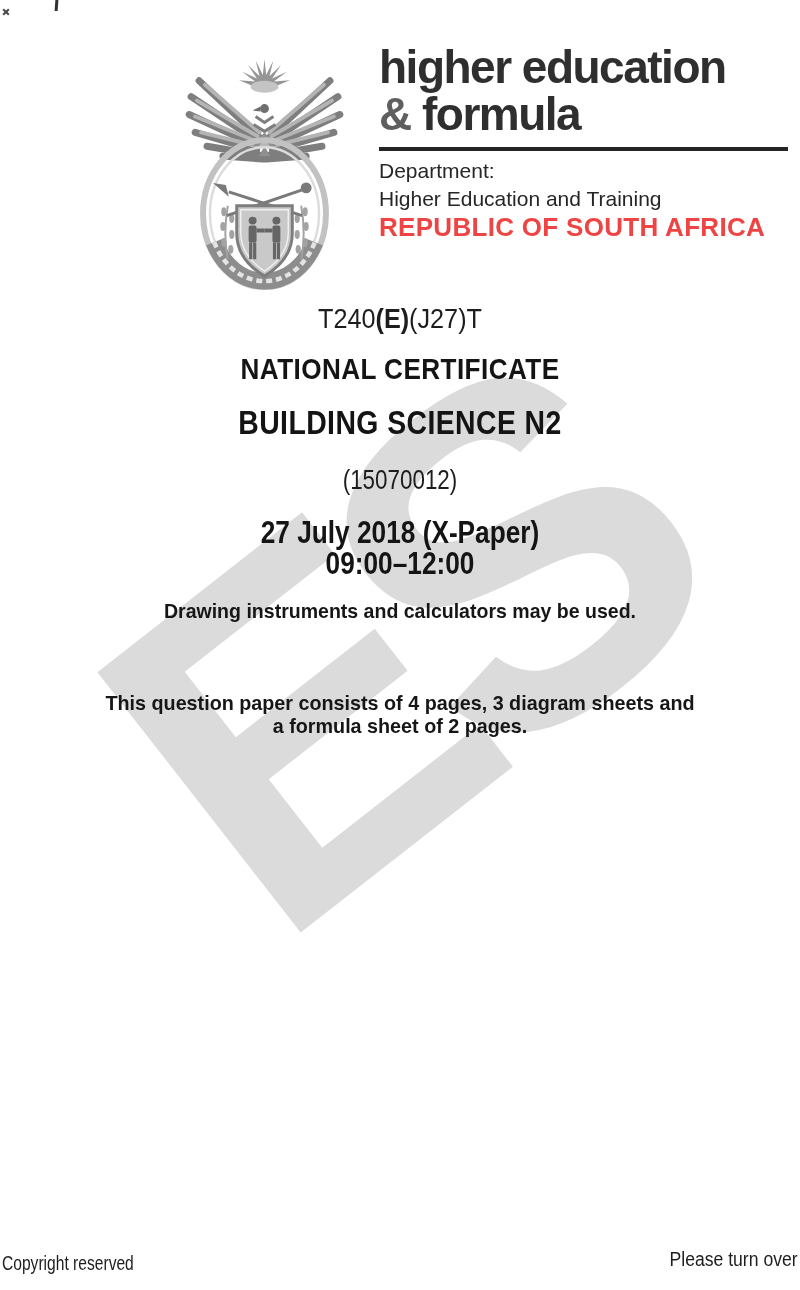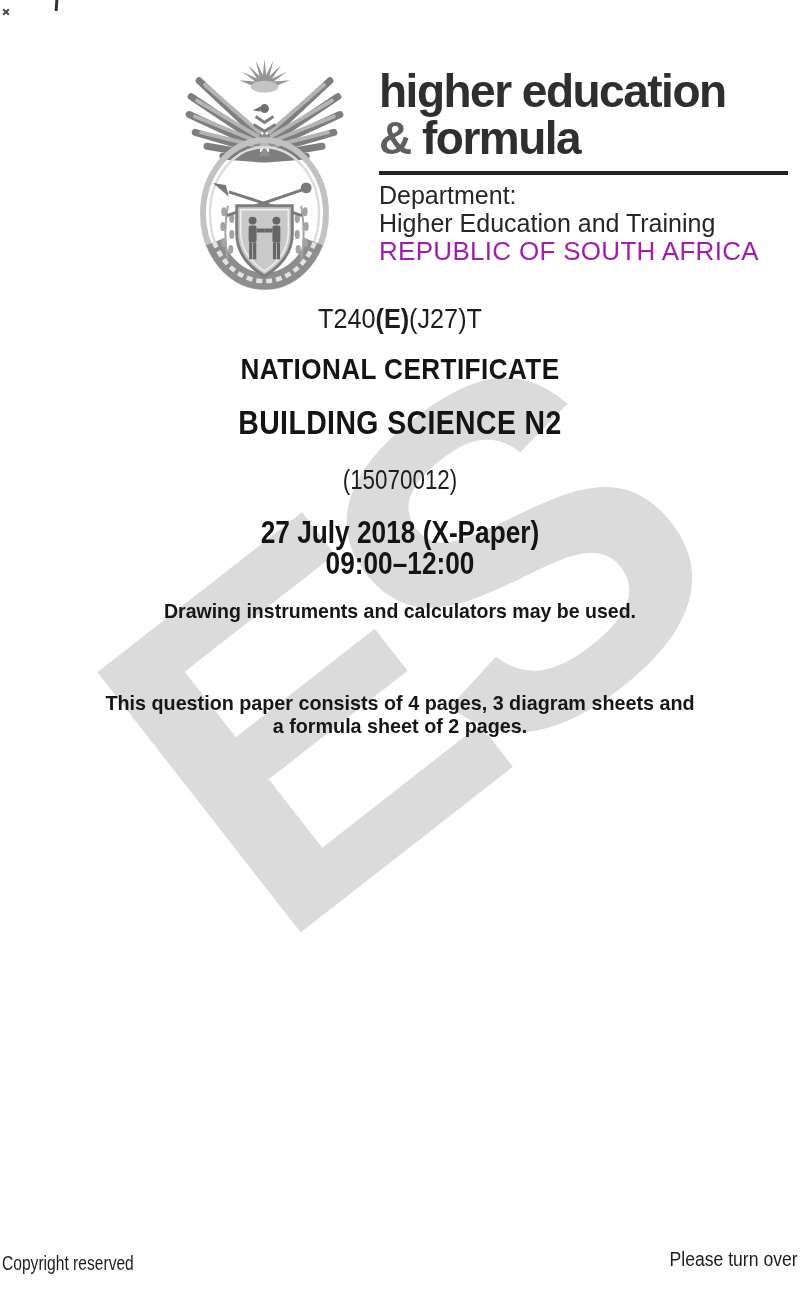--- a/index.html
+++ b/index.html
@@ -18,27 +18,27 @@
   
   .artifact-x{position:absolute;left:2px;top:8px;width:8px;height:8px;z-index:2;}
   .artifact-x::before,.artifact-x::after{
     content:"";position:absolute;left:3px;top:0;width:2px;height:8px;background:#4a4a4a;
   }
   .artifact-x::before{transform:rotate(45deg);}
   .artifact-x::after{transform:rotate(-45deg);}
   .artifact-tick{position:absolute;left:55px;top:0;width:3px;height:11px;background:#303030;transform:rotate(4deg);z-index:2;}
   
   .emblem{position:absolute;left:183px;top:57px;width:163px;height:234px;z-index:1;}
-  .logo-block{position:absolute;left:379px;top:68px;width:420px;z-index:1;}
+  .logo-block{position:absolute;left:379px;top:44px;width:420px;z-index:1;}
   .logo-line{font-size:46px;font-weight:bold;letter-spacing:-1.5px;line-height:47px;color:#2f2f2f;}
   .logo-amp{color:#5f5f5f;}
   .rule{margin-top:9px;width:409px;height:4px;background:#242424;}
-  .dept-label,.dept-name{font-size:25px;line-height:28px;color:#262626;margin-top:0;}
+  .dept-label,.dept-name{font-size:21px;line-height:28px;color:#262626;margin-top:0;}
   .dept-label{margin-top:6px;}
-  .country{font-size:26px;line-height:29px;font-weight:normal;color:#a21caf;letter-spacing:.3px;}
+  .country{font-size:26px;line-height:29px;font-weight:bold;color:#ef4444;letter-spacing:.3px;}
   
   .cx{position:absolute;left:0;right:0;text-align:center;z-index:1;transform:scaleX(var(--s,1));}
   .code{top:303px;font-size:28px;color:#1d1d1d;--s:.9;}
   .code b{font-weight:bold;}
   .cert{top:352px;font-size:30px;font-weight:bold;color:#141414;--s:.87;letter-spacing:.5px;margin:0;}
   .subject{top:404px;font-size:33px;font-weight:bold;color:#141414;--s:.86;letter-spacing:.5px;margin:0;}
   .subcode{top:464px;font-size:28px;color:#1d1d1d;--s:.8;}
   .datetime{top:517px;font-size:32px;font-weight:bold;color:#141414;line-height:31px;--s:.82;}
   .note{top:599px;font-size:21px;font-weight:bold;color:#161616;--s:.93;}
   .consists{top:691px;font-size:21px;font-weight:bold;color:#161616;line-height:23px;--s:.94;}

